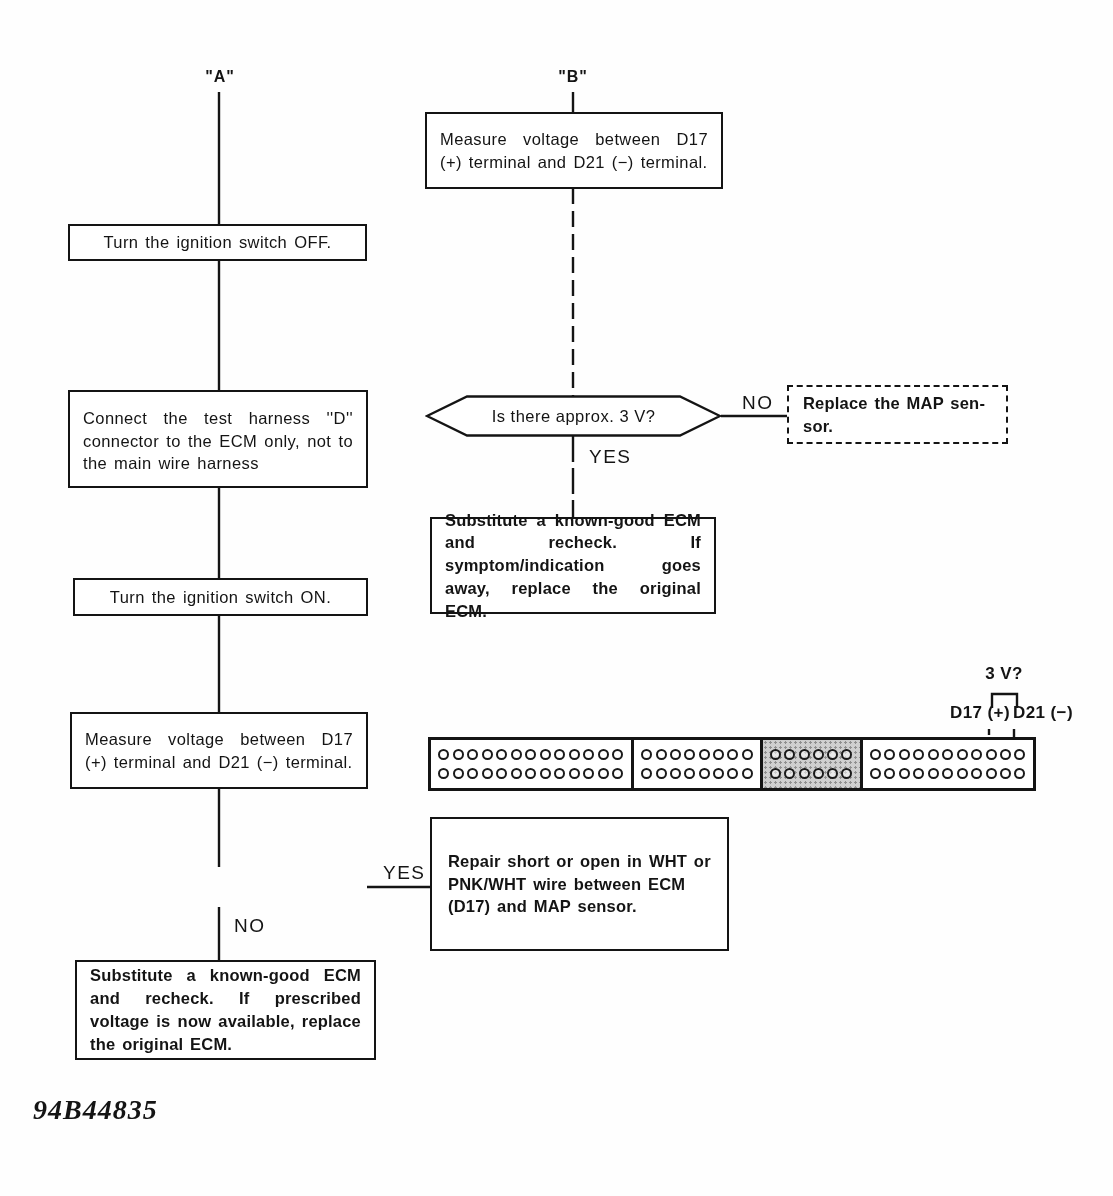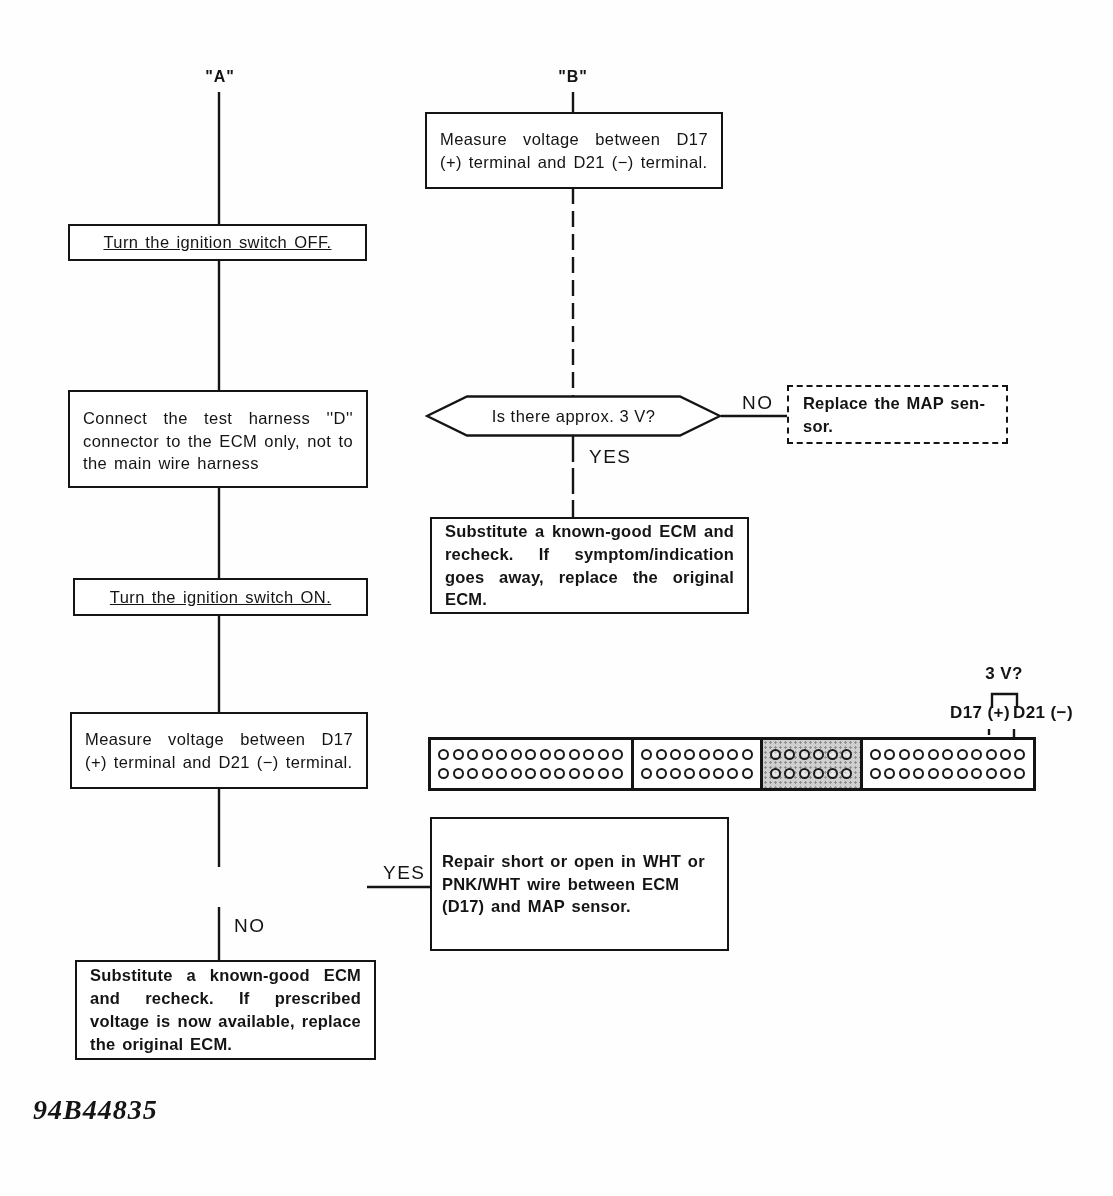--- a/index.html
+++ b/index.html
@@ -3,21 +3,21 @@
 <meta charset="utf-8">
 <style>
   html,body{margin:0;padding:0;background:#fff;}
   .canvas{position:relative;width:1113px;height:1196px;background:#fefefe;
           font-family:"Liberation Sans",sans-serif;color:#141414;overflow:hidden;}
   .lines{position:absolute;left:0;top:0;width:1113px;height:1196px;pointer-events:none;}
   .fbox{position:absolute;border:2px solid #141414;background:#fff;
         display:flex;align-items:center;box-sizing:border-box;
         font-size:16.5px;line-height:1.38;letter-spacing:.4px;word-spacing:2px;}
   .fbox .txt{width:100%;}
-  .center{justify-content:flex-start;text-align:center;text-decoration:underline;}
+  .center{justify-content:flex-start;text-align:center;}
   .just{padding:3px 13px;text-align:justify;}
   .bold{font-weight:bold;letter-spacing:.2px;}
   .dashed{border:2px dashed #141414;}
   .hex{position:absolute;}
   .hex svg{position:absolute;left:0;top:0;width:100%;height:100%;}
   .hex .txt{position:absolute;left:0;top:0;width:100%;height:100%;
             display:flex;align-items:center;justify-content:center;
             font-size:16.5px;letter-spacing:.5px;}
   .tag{position:absolute;font-size:16px;font-weight:bold;letter-spacing:1px;}
   .yn{position:absolute;font-size:19px;letter-spacing:1.5px;}
@@ -88,21 +88,21 @@
   </div>
 
   <div class="yn" style="left:742px;top:392px;">NO</div>
 
   <div class="fbox dashed bold" style="left:787px;top:385px;width:221px;height:59px;padding:6px 14px;">
     <div class="txt">Replace the MAP sen­sor.</div>
   </div>
 
   <div class="yn" style="left:589px;top:446px;">YES</div>
 
-  <div class="fbox just bold" style="left:430px;top:517px;width:319px;height:97px;">
+  <div class="fbox just bold" style="left:430px;top:517px;width:286px;height:97px;">
     <div class="txt">Substitute a known-good ECM and recheck. If symptom/indica­tion goes away, replace the origi­nal ECM.</div>
   </div>
 
   <div class="fbox center" style="left:73px;top:578px;width:295px;height:38px;">
     <div class="txt">Turn the ignition switch ON.</div>
   </div>
 
   <div class="fbox just" style="left:70px;top:712px;width:298px;height:77px;">
     <div class="txt">Measure voltage between D17 (+) terminal and D21 (−) terminal.</div>
   </div>
@@ -211,21 +211,21 @@
           <span class="pin"></span>
           <span class="pin"></span>
         </div>
       </div>
     </div>
 
 
   <div class="yn" style="left:383px;top:862px;">YES</div>
   <div class="yn" style="left:234px;top:915px;">NO</div>
 
-  <div class="fbox bold" style="left:430px;top:817px;width:299px;height:134px;padding:10px 10px;">
+  <div class="fbox bold" style="left:430px;top:817px;width:299px;height:134px;padding:10px 16px;">
     <div class="txt">Repair short or open in WHT or PNK/WHT wire between ECM (D17) and MAP sensor.</div>
   </div>
 
   <div class="fbox just bold" style="left:75px;top:960px;width:301px;height:100px;">
     <div class="txt">Substitute a known-good ECM and recheck. If prescribed voltage is now available, replace the origi­nal ECM.</div>
   </div>
 
   <div class="footer-code">94B44835</div>
 
 </div>

